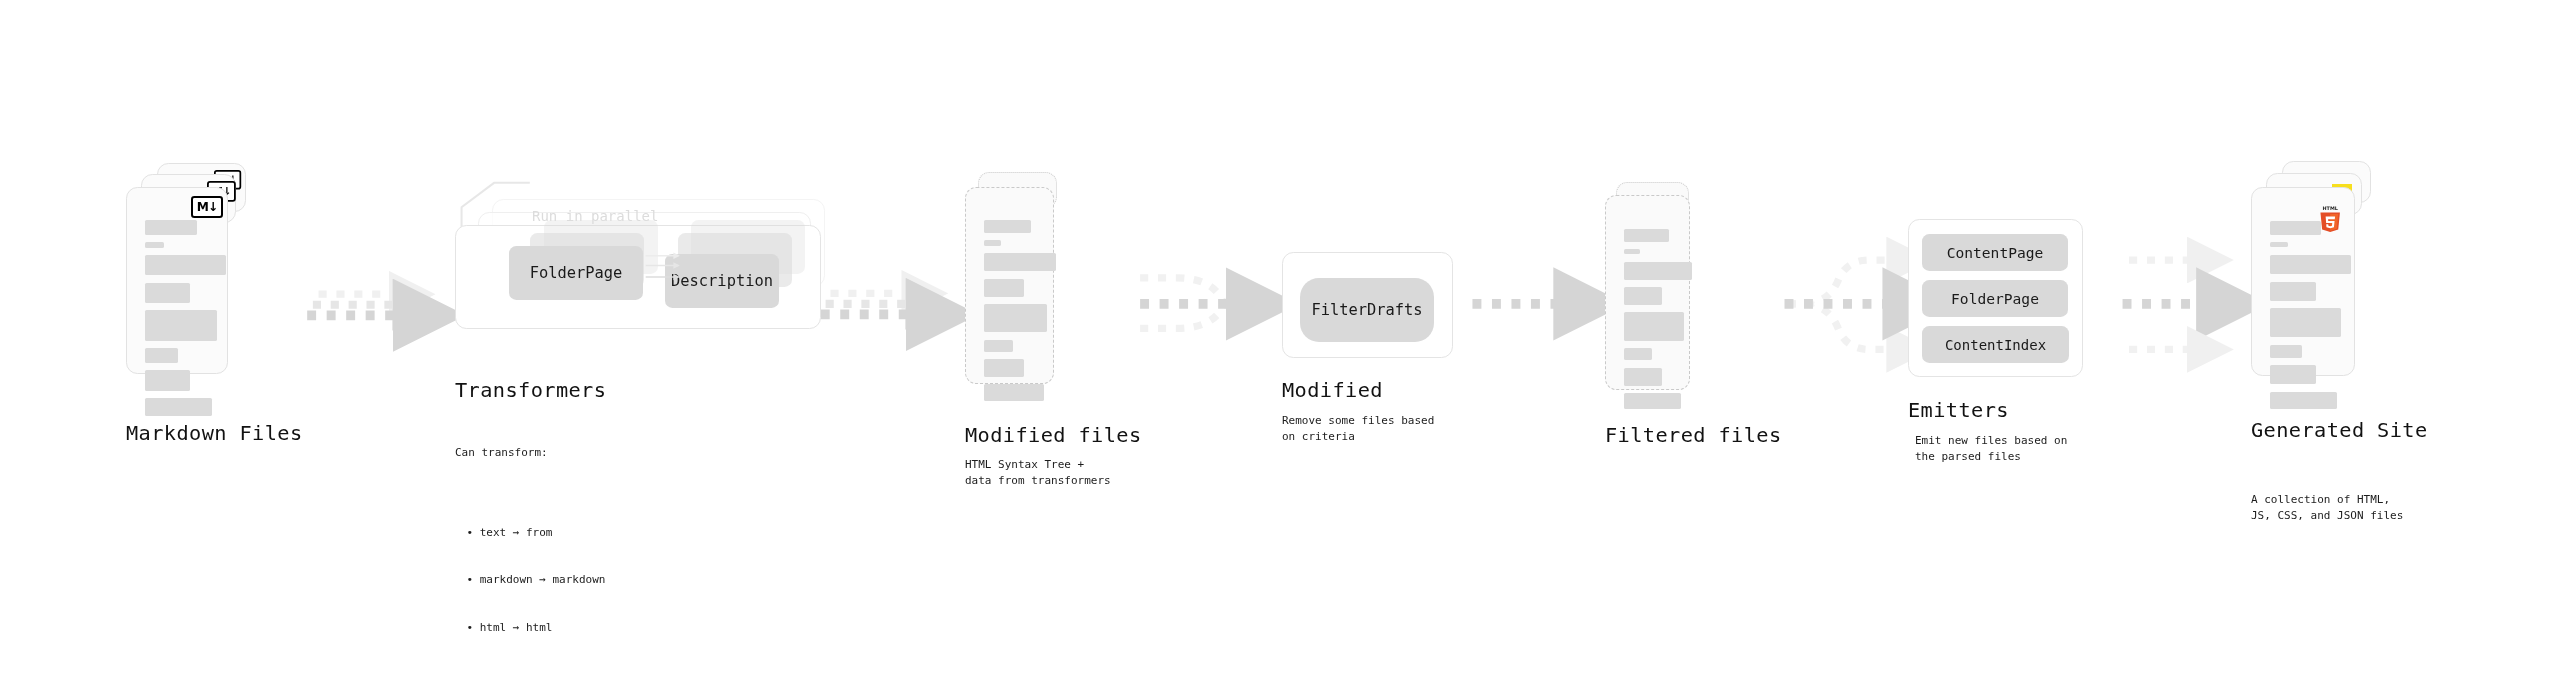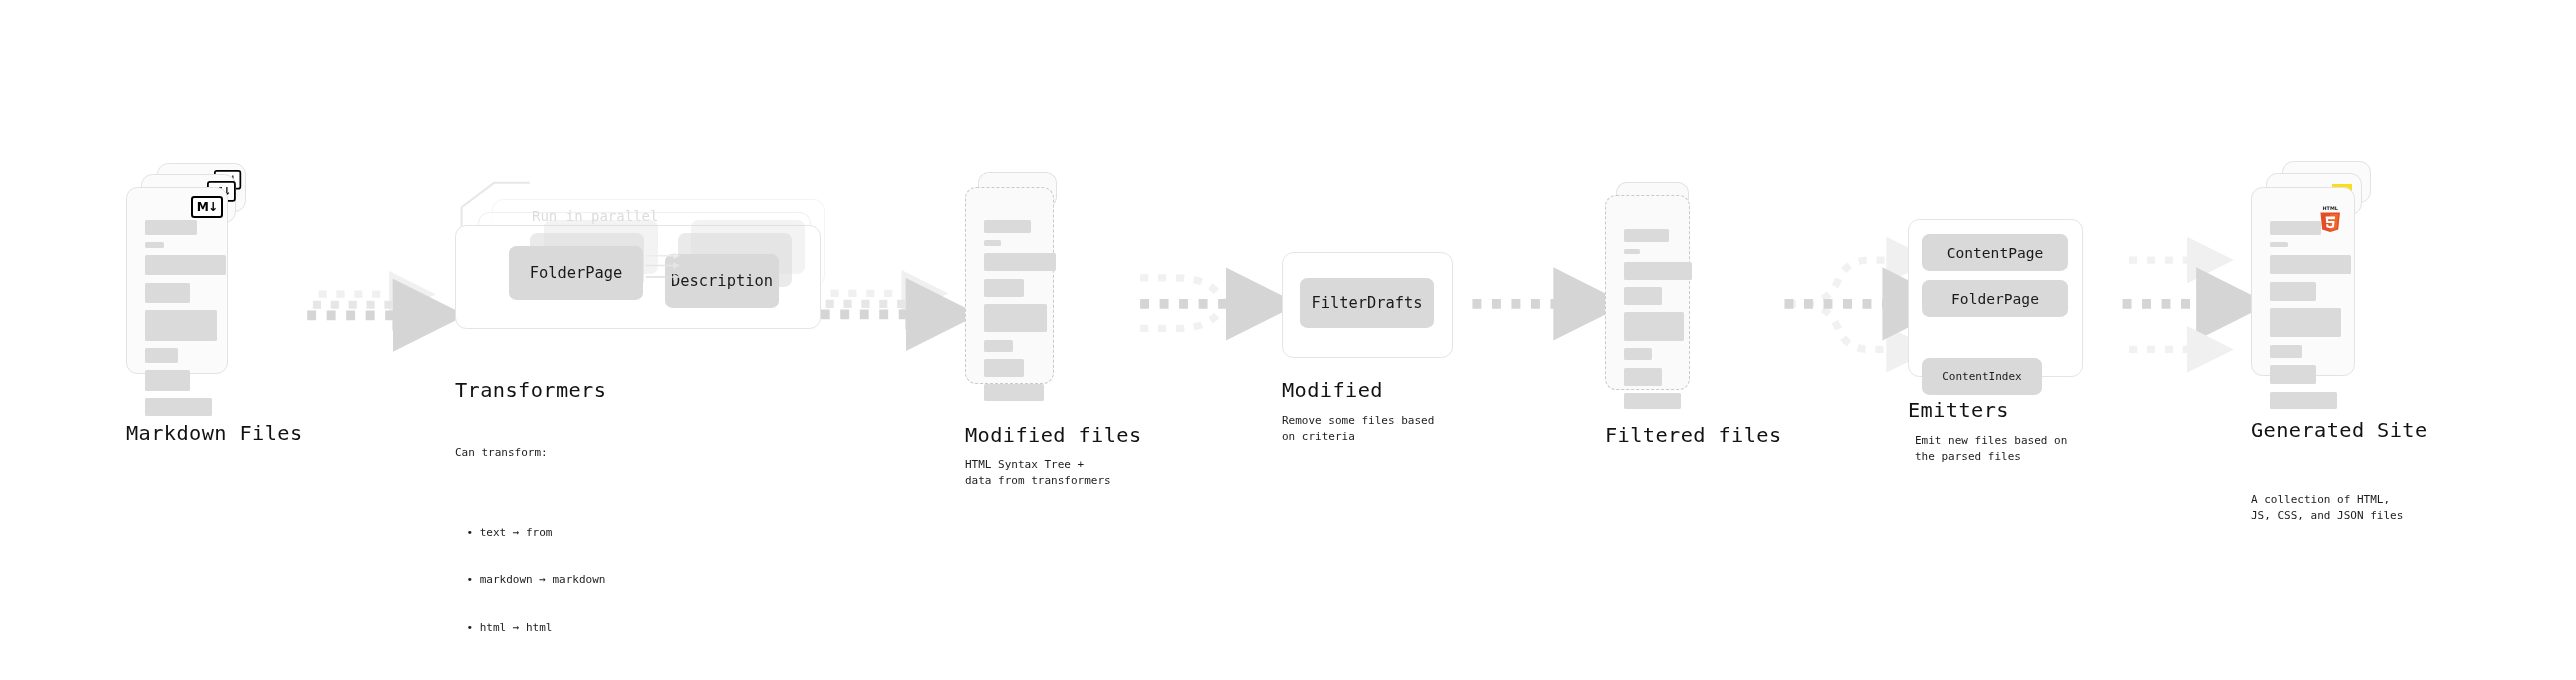--- a/index.html
+++ b/index.html
@@ -277,21 +277,21 @@
       </div>
     </div>
   </div>
 
   <div class="caption-title" style="left:965px; top:423px;">Modified files</div>
   <div class="caption-sub" style="left:965px; top:457px;">HTML Syntax Tree +
 data from transformers</div>
 
   <div class="node" style="left:1282px; top:252px;">
     <div class="group-box" style="left:0px; top:0px; width:171px; height:106px;"></div>
-    <div class="pill" style="left:18px; top:26px; width:134px; height:50px;">FilterDrafts</div>
+    <div class="pill" style="left:18px; top:26px; width:134px; height:64px;border-radius:19px;">FilterDrafts</div>
   </div>
 
   <div class="caption-title" style="left:1282px; top:378px;">Modified</div>
   <div class="caption-sub" style="left:1282px; top:413px;">Remove some files based
 on criteria</div>
 
   <div class="doc-stack" style="left:1605px; top:182px;">
     <div class="doc dotted" style="left:11.4px; top:0px; width:73px; height:34px;"></div>
     <div class="doc dashed" style="left:0px; top:13px; width:85px; height:195px;">
       <div class="doc-lines">
@@ -306,21 +306,21 @@
       </div>
     </div>
   </div>
 
   <div class="caption-title" style="left:1605px; top:423px;">Filtered files</div>
 
   <div class="node" style="left:1908px; top:219px;">
     <div class="group-box" style="left:0px; top:0px; width:175px; height:158px;"></div>
     <div class="pill" style="left:14px; top:14.6px; width:146px; height:37px; font-size:14.6px;">ContentPage</div>
     <div class="pill" style="left:14px; top:61px; width:146px; height:37px; font-size:14.6px;">FolderPage</div>
-    <div class="pill" style="left:14px; top:107px; width:120px; height:37px; font-size:11px;margin-top:32px;">ContentIndex</div>
+    <div class="pill" style="left:14px; top:107px; width:147px; height:37px; font-size:14px;">ContentIndex</div>
   </div>
 
   <div class="caption-title" style="left:1908px; top:398px;">Emitters</div>
   <div class="caption-sub" style="left:1908px; top:433px;margin-left:7px;">Emit new files based on
 the parsed files</div>
 
   <div class="doc-stack" style="left:2251px; top:161px;">
 
     <div class="doc" style="left:31px; top:0px; width:89px; height:42px;"></div>
     <div class="badge css3-badge" style="left:88px; top:10.6px;">

